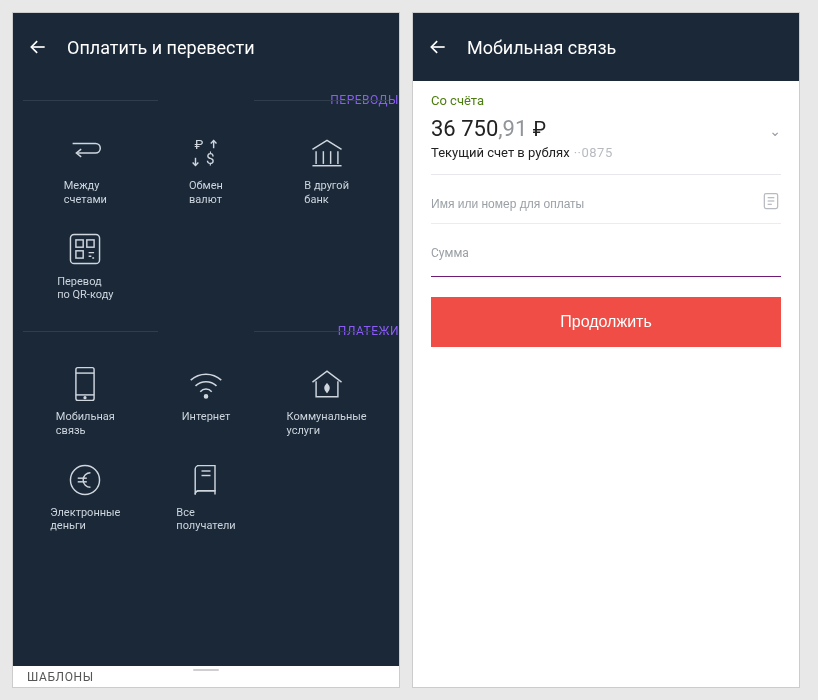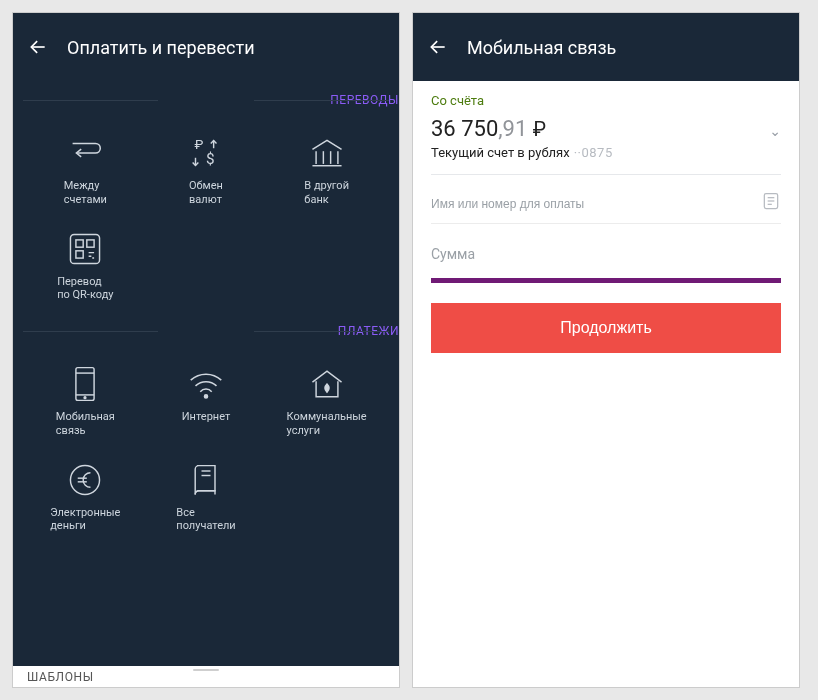--- a/index.html
+++ b/index.html
@@ -129,23 +129,23 @@
 }
 .field input::placeholder { color: #9aa0a6; }
 .field .contacts-icon {
   position: absolute;
   right: 0;
   bottom: 12px;
   width: 20px; height: 20px;
 }
 .amount-field {
   padding: 22px 0 16px;
-  font-size: 14px;
+  font-size: 12px;
   color: #9aa0a6;
-  border-bottom: 5px solid #701a75;
+  border-bottom: 1px solid #701a75;
 }
 .primary-btn {
   margin: 20px 0 0;
   width: 100%;
   background: #ef4d46;
   color: #fff;
   border: none;
   font-size: 16px;
   padding: 16px 0;
   cursor: pointer;

